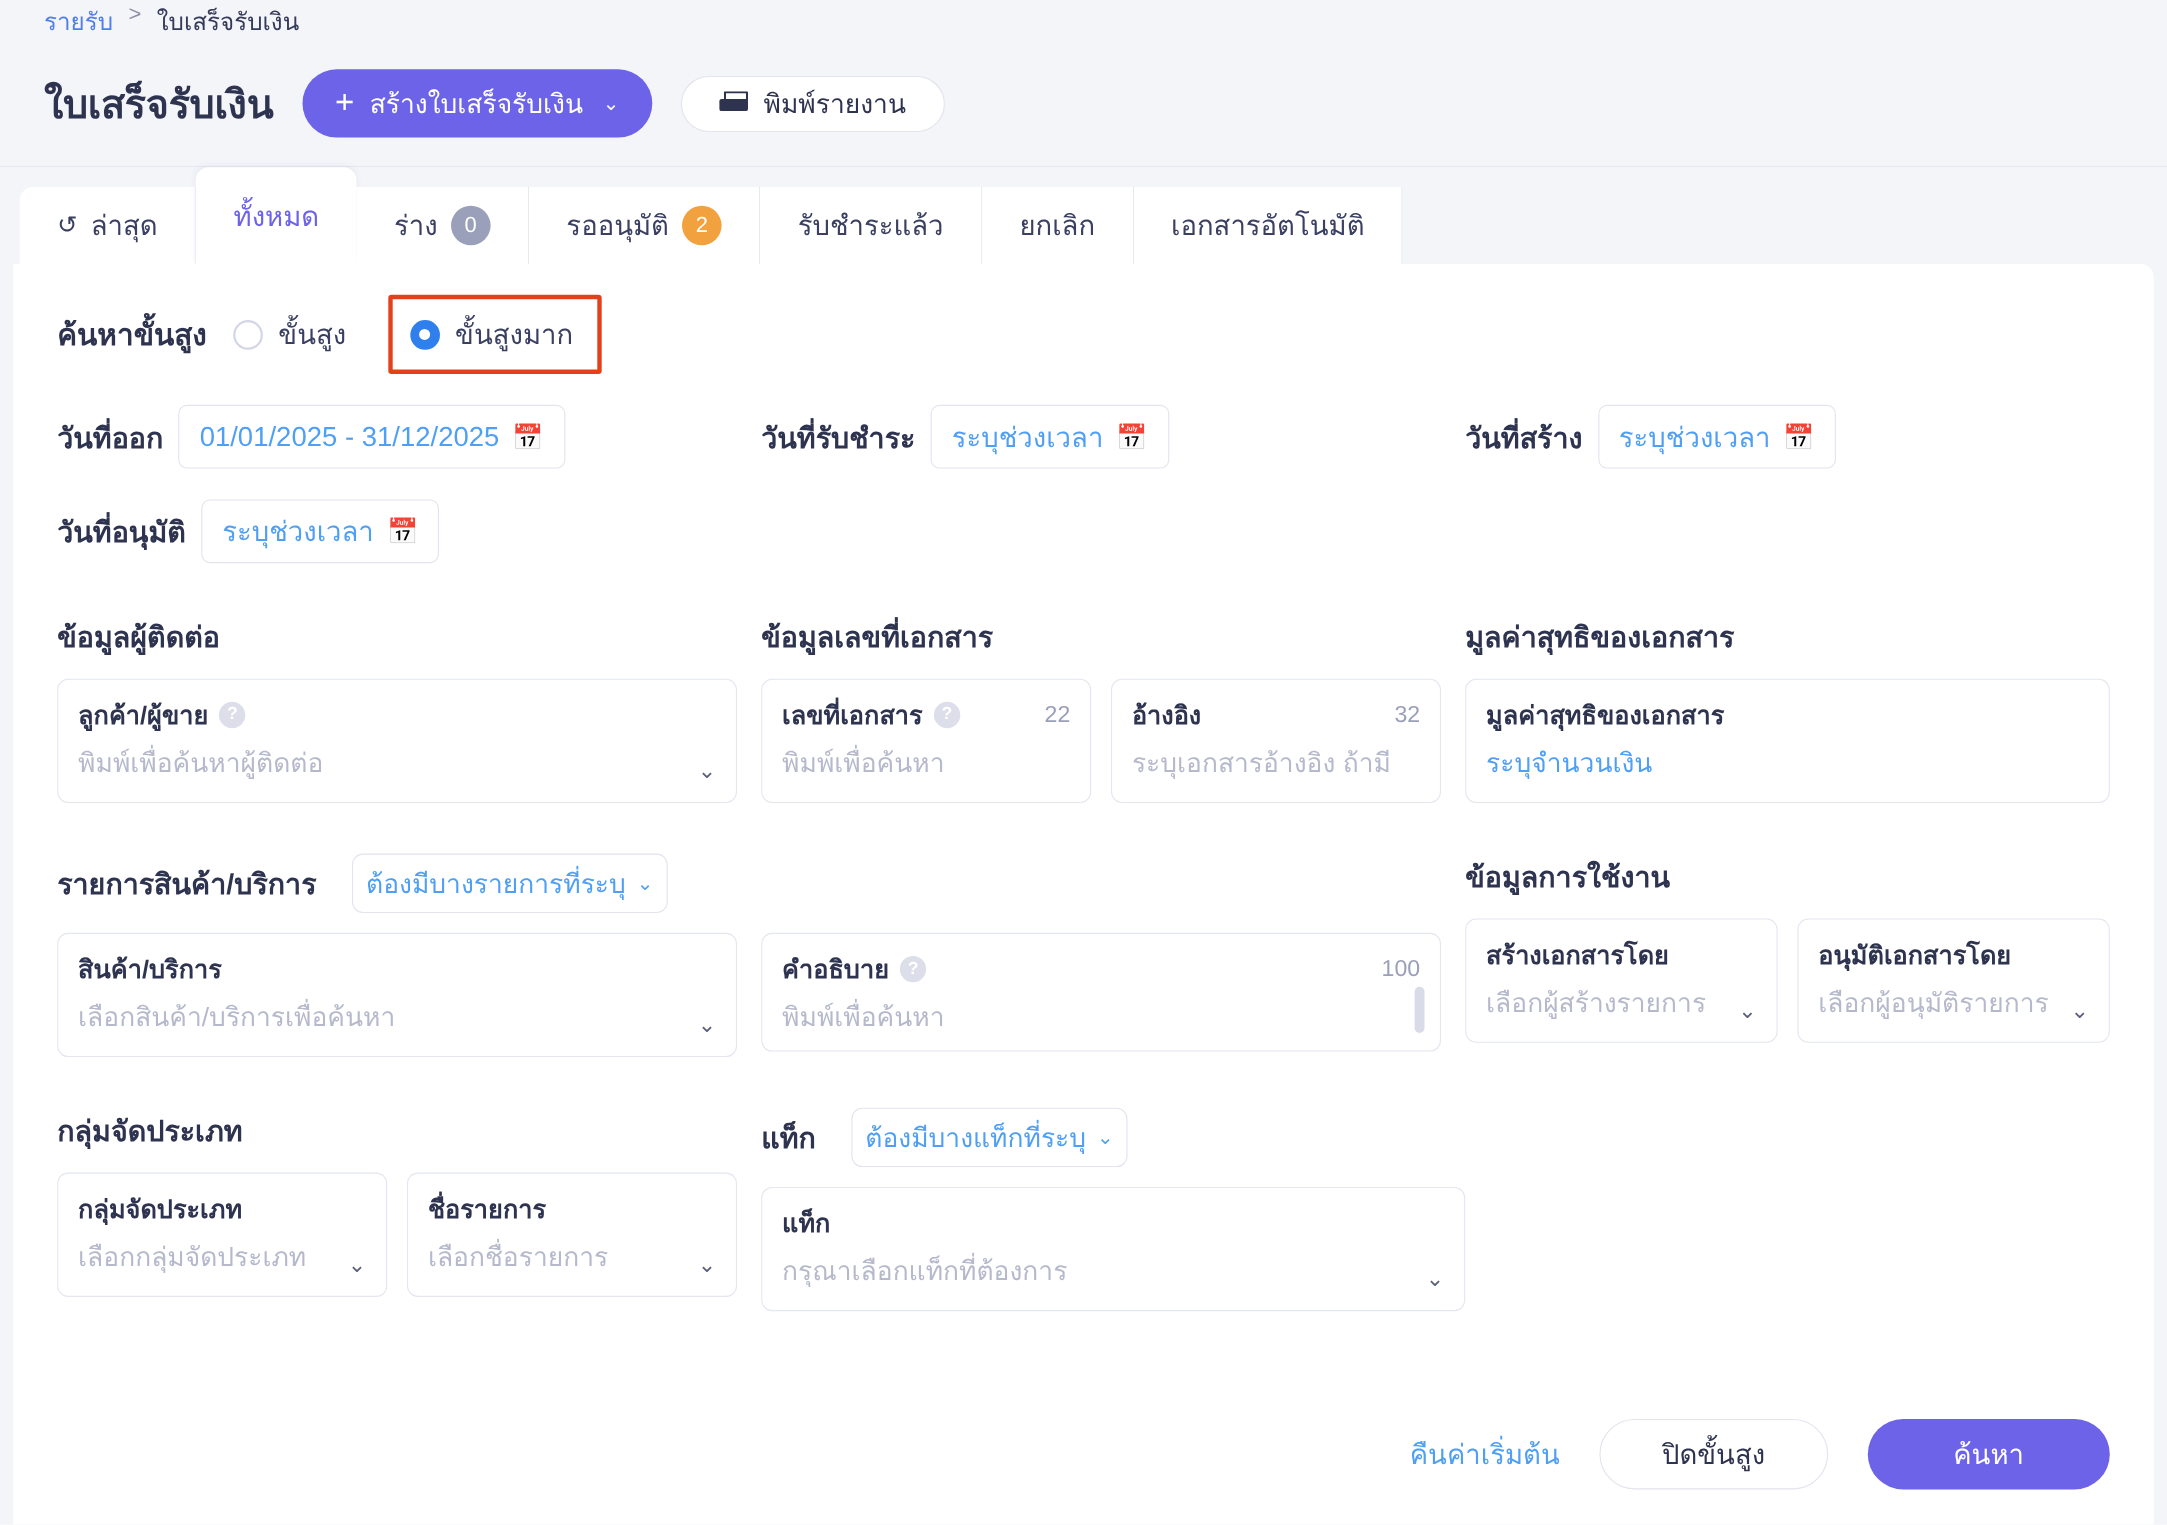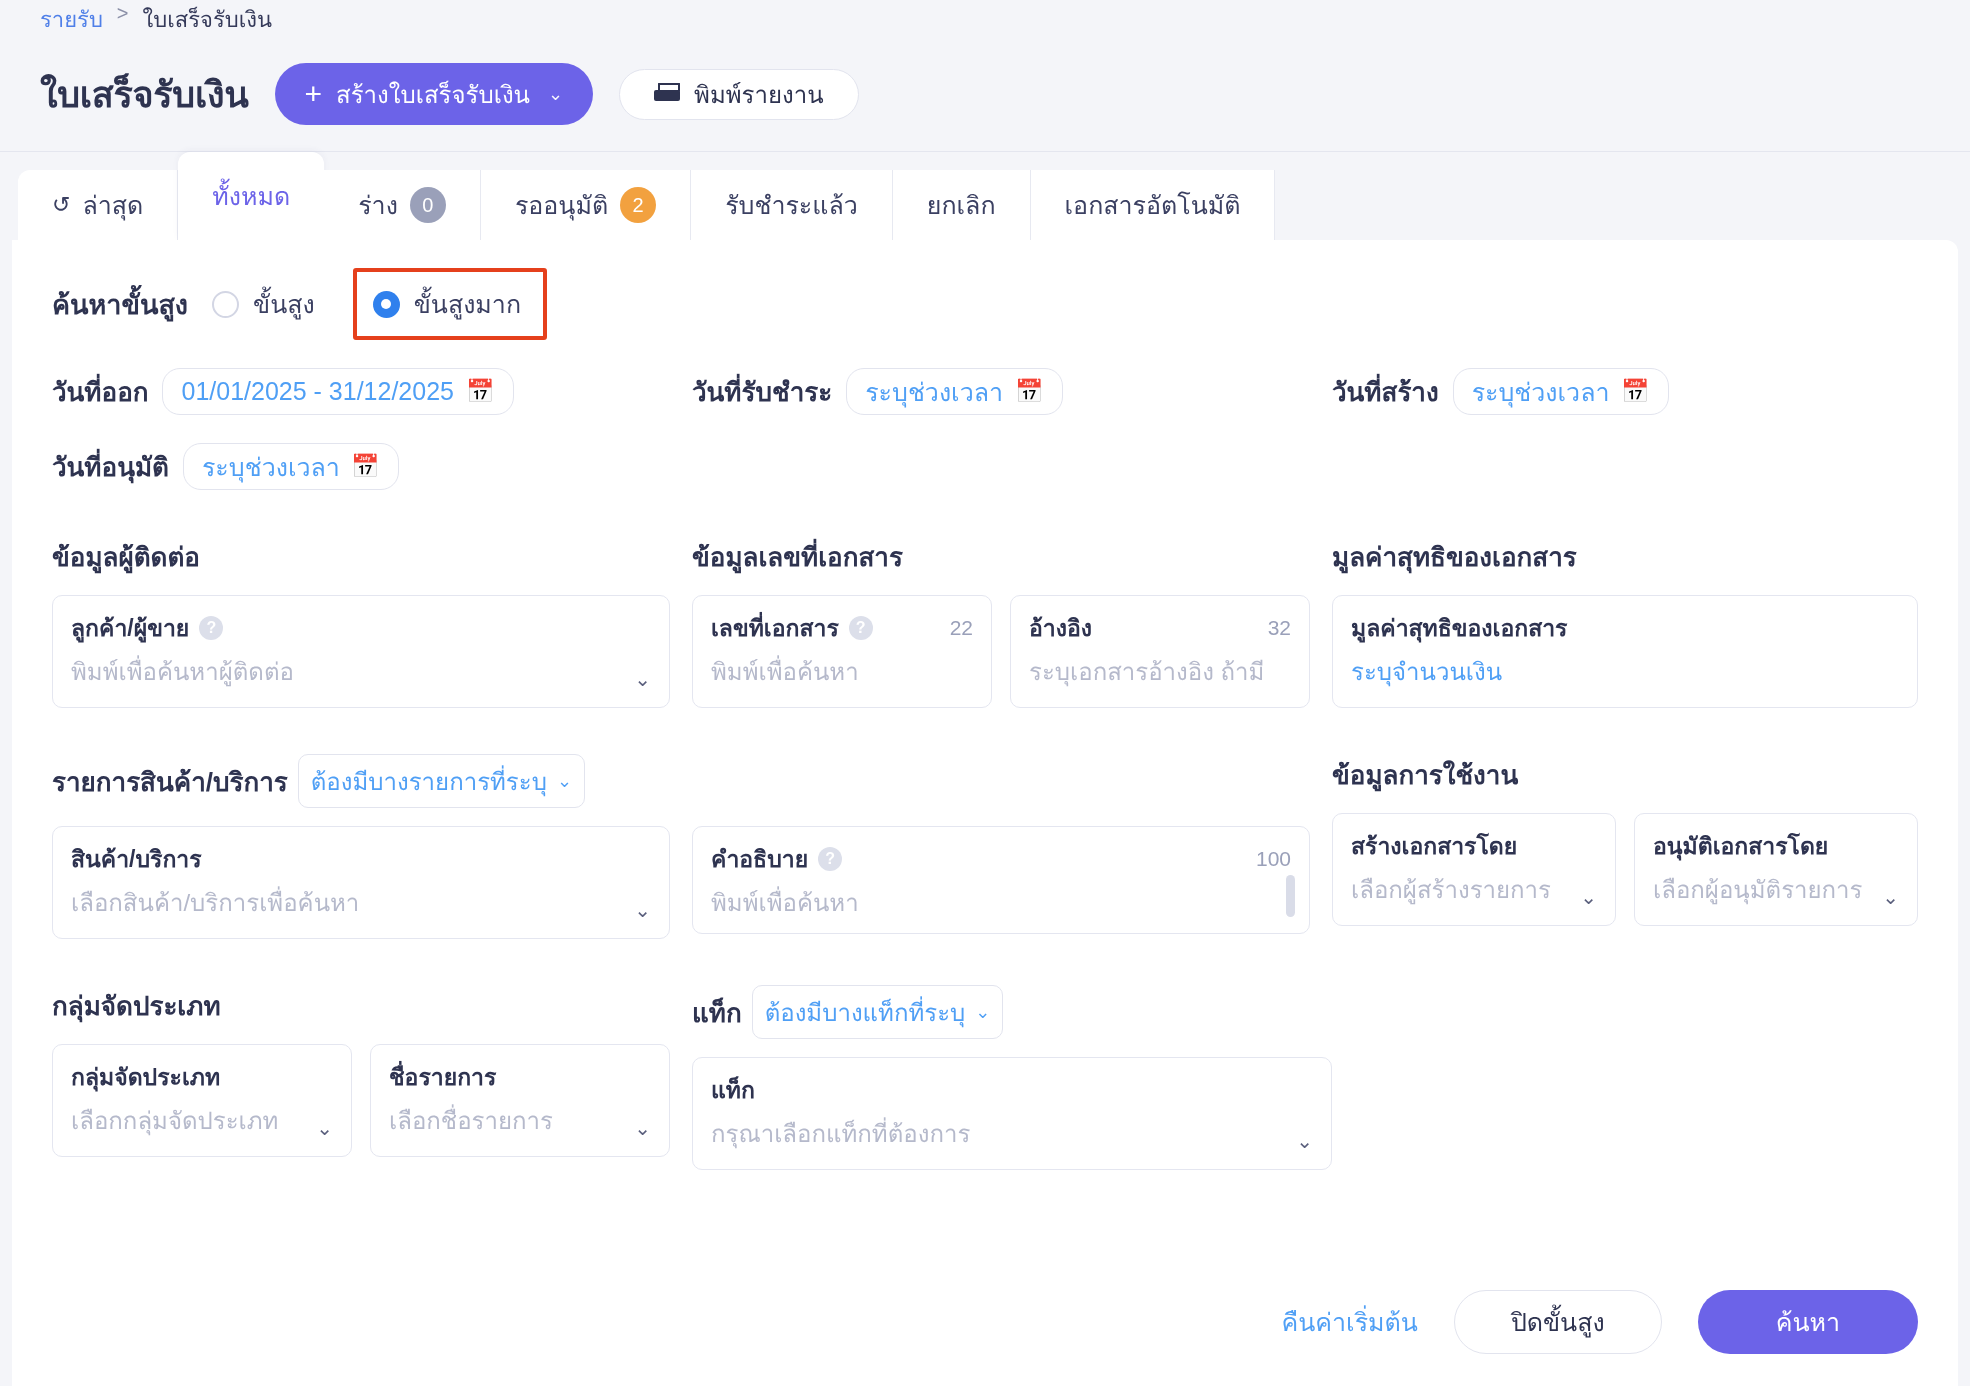--- a/index.html
+++ b/index.html
@@ -121,35 +121,35 @@
 
   
   .date-grid {
     display: flex; margin-top: 34px;
   }
   .date-col { display: flex; align-items: center; gap: 14px; }
   .date-col.c1 { width: 640px; }
   .date-col.c2 { width: 640px; }
   .date-lbl { font-size: 26px; font-weight: 700; color: #2e3350; white-space: nowrap; }
   .date-box {
-    border: 1px solid #e2e4ee; border-radius: 18px;
-    height: 47px; padding: 0 18px;
+    border: 1px solid #e2e4ee; border-radius: 8px;
+    height: 58px; padding: 0 18px;
     display: flex; align-items: center; gap: 12px;
     font-size: 25px; color: #4f9ff5; cursor: pointer; background: #fff;
   }
   .date-box .cal { color: #2e3350; font-size: 23px; line-height: 1; }
   .date-row2 { display: flex; align-items: center; gap: 14px; margin-top: 28px; }
 
   
   .sec-grid { display: flex; margin-top: 46px; }
   .col-a { width: 640px; }
   .col-b { width: 640px; }
   .col-c { flex: 1; }
   .sec-title { font-size: 26px; font-weight: 700; color: #2e3350; margin-bottom: 18px; }
-  .sec-title-row { display: flex; align-items: center; gap: 10px; margin-bottom: 18px; height: 54px; }
+  .sec-title-row { display: flex; align-items: center; gap: 32px; margin-bottom: 18px; height: 54px; }
 
   .field {
     border: 1px solid #e4e6f0; border-radius: 10px;
     background: #fff;
     padding: 14px 18px 16px 18px;
     position: relative;
   }
   .field-head { display: flex; align-items: center; justify-content: space-between; }
   .field-lbl { font-size: 23px; font-weight: 700; color: #2e3350; display: flex; align-items: center; gap: 10px; }
   .help-ico {

